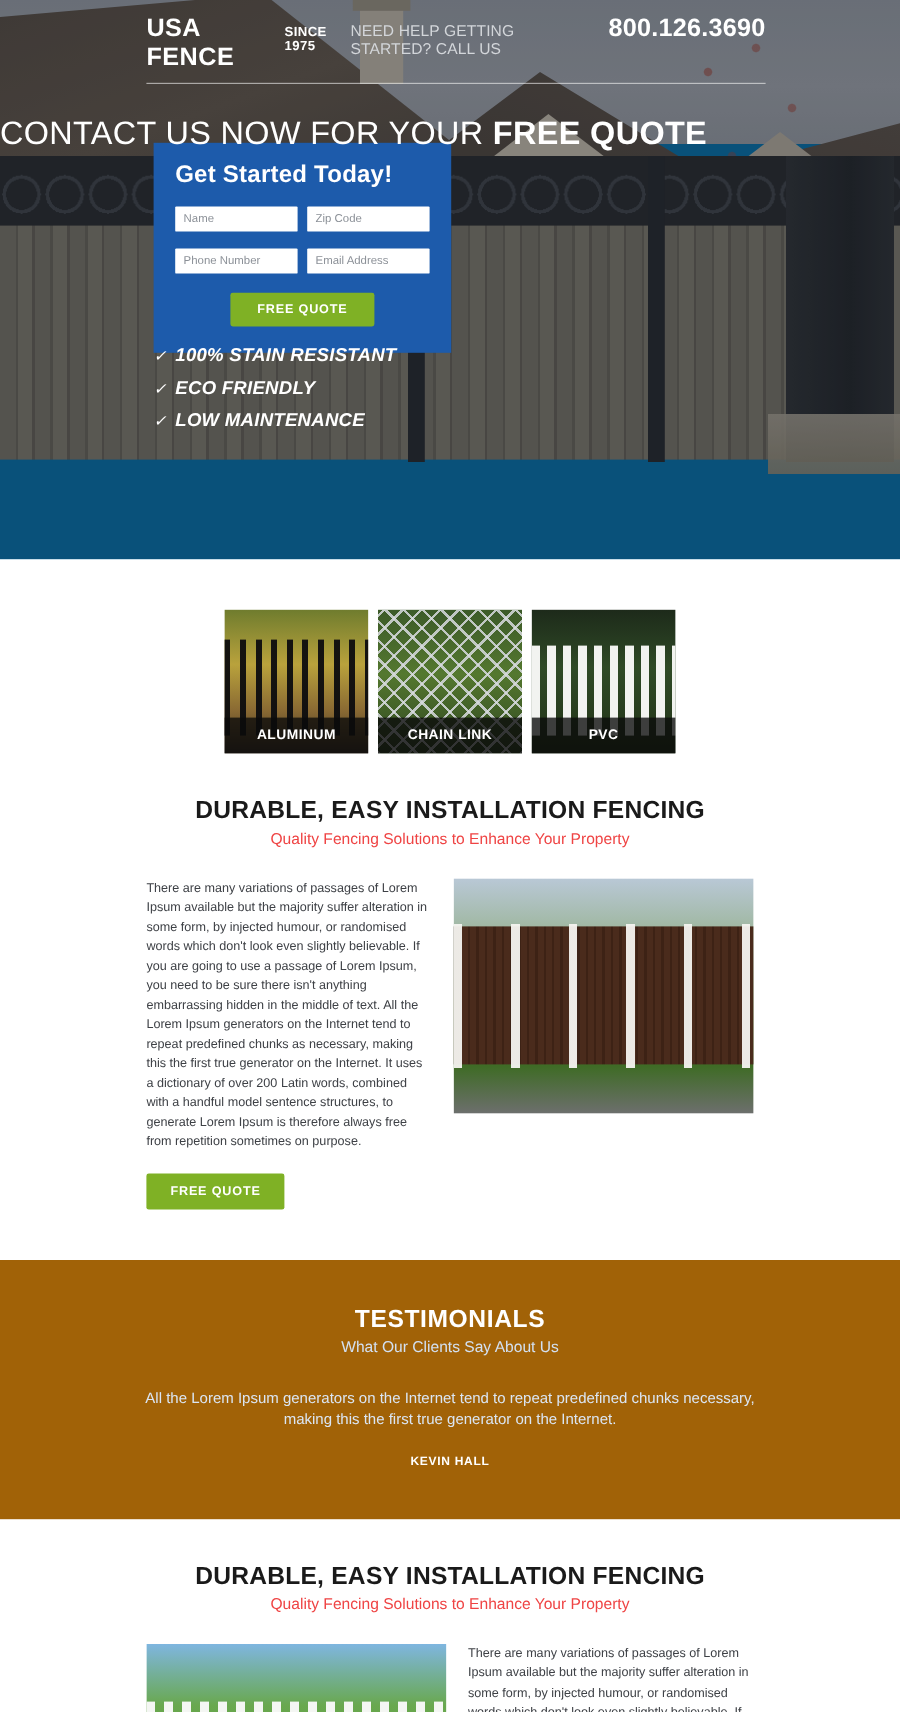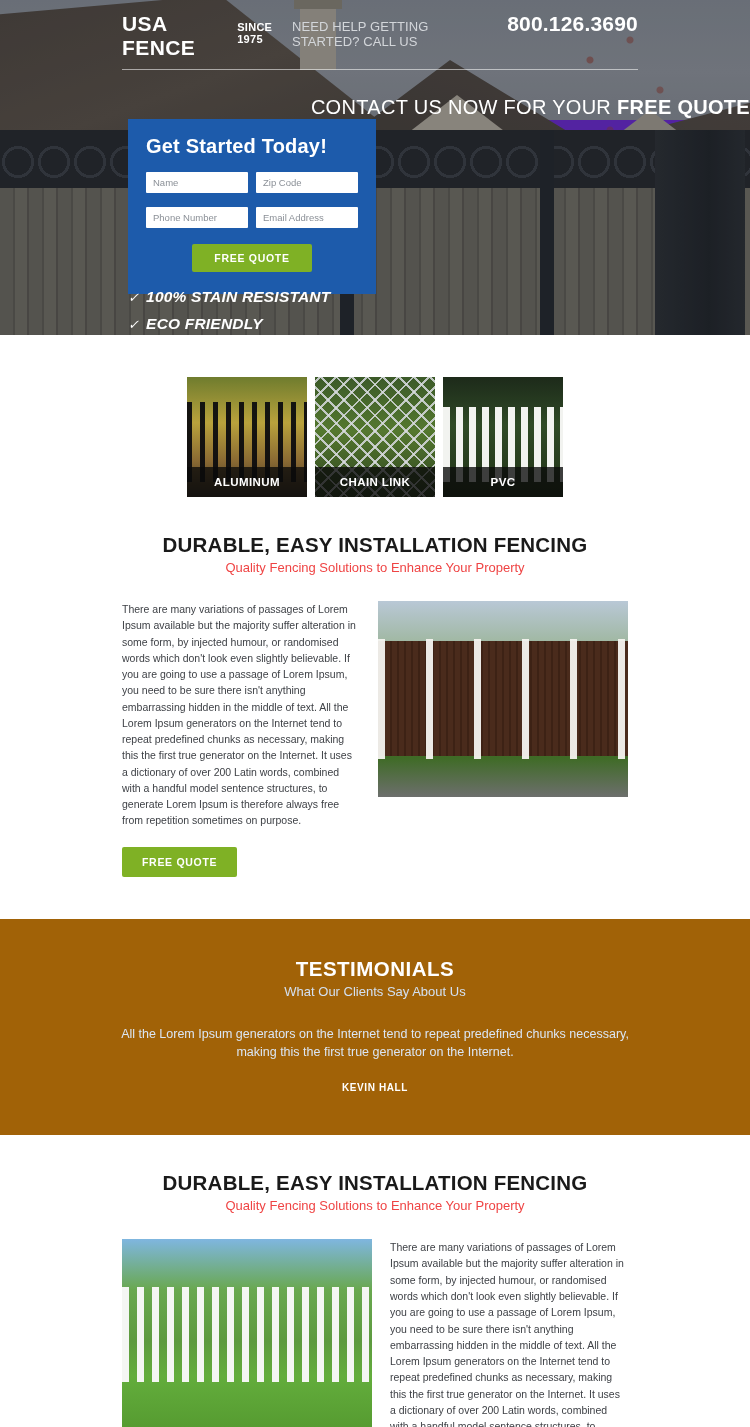--- a/index.html
+++ b/index.html
@@ -9,23 +9,23 @@
     background: #ffffff;
     color: #333;
     -webkit-font-smoothing: antialiased;
   }
   .page { width: 750px; position: relative; overflow: hidden; }
 
   
   .hero {
     position: relative;
     width: 750px;
-    height: 335px;
+    height: 466px;
     overflow: hidden;
-    background: #6d28d9;
+    background: #0369a1;
   }
   .hero-photo { position: absolute; inset: 0; }
   
   .hp-sky {
     position: absolute; left: 0; top: 0; width: 750px; height: 120px;
     background: linear-gradient(180deg, #8d939c 0%, #959aa2 60%, #8e939b 100%);
   }
   
   .hp-roof {
     position: absolute; left: -10px; top: -5px; width: 420px; height: 175px;
@@ -104,22 +104,22 @@
     padding: 12px 112px 0 122px;
   }
   .brand { font-size: 21px; font-weight: bold; color: #fff; letter-spacing: .4px; }
   .since { font-size: 11px; font-weight: bold; color: #fff; margin-left: 9px; letter-spacing: .3px; }
   .topbar-right { margin-left: auto; display: flex; align-items: baseline; }
   .need-help { font-size: 13px; color: #d3d6da; letter-spacing: .1px; }
   .phone { font-size: 21px; font-weight: bold; color: #fff; margin-left: 8px; letter-spacing: .2px; }
   .top-rule { height: 1px; background: rgba(255,255,255,.55); margin: 9px 112px 0 122px; }
 
   .hero-headline {
-    text-align: right; color: #fff;
-    font-size: 20px; font-weight: normal; letter-spacing: .3px;
+    text-align: left; color: #fff;
+    font-size: 27px; font-weight: normal; letter-spacing: .3px;
     margin-top: 26px;
   }
   .hero-headline b { font-weight: bold; }
 
   .quote-card {
     position: absolute; left: 128px; top: 119px;
     width: 248px; background: #1d5bab;
     padding: 16px 18px 22px 18px;
   }
   .quote-title { color: #fff; font-size: 20px; font-weight: bold; letter-spacing: .2px; }

